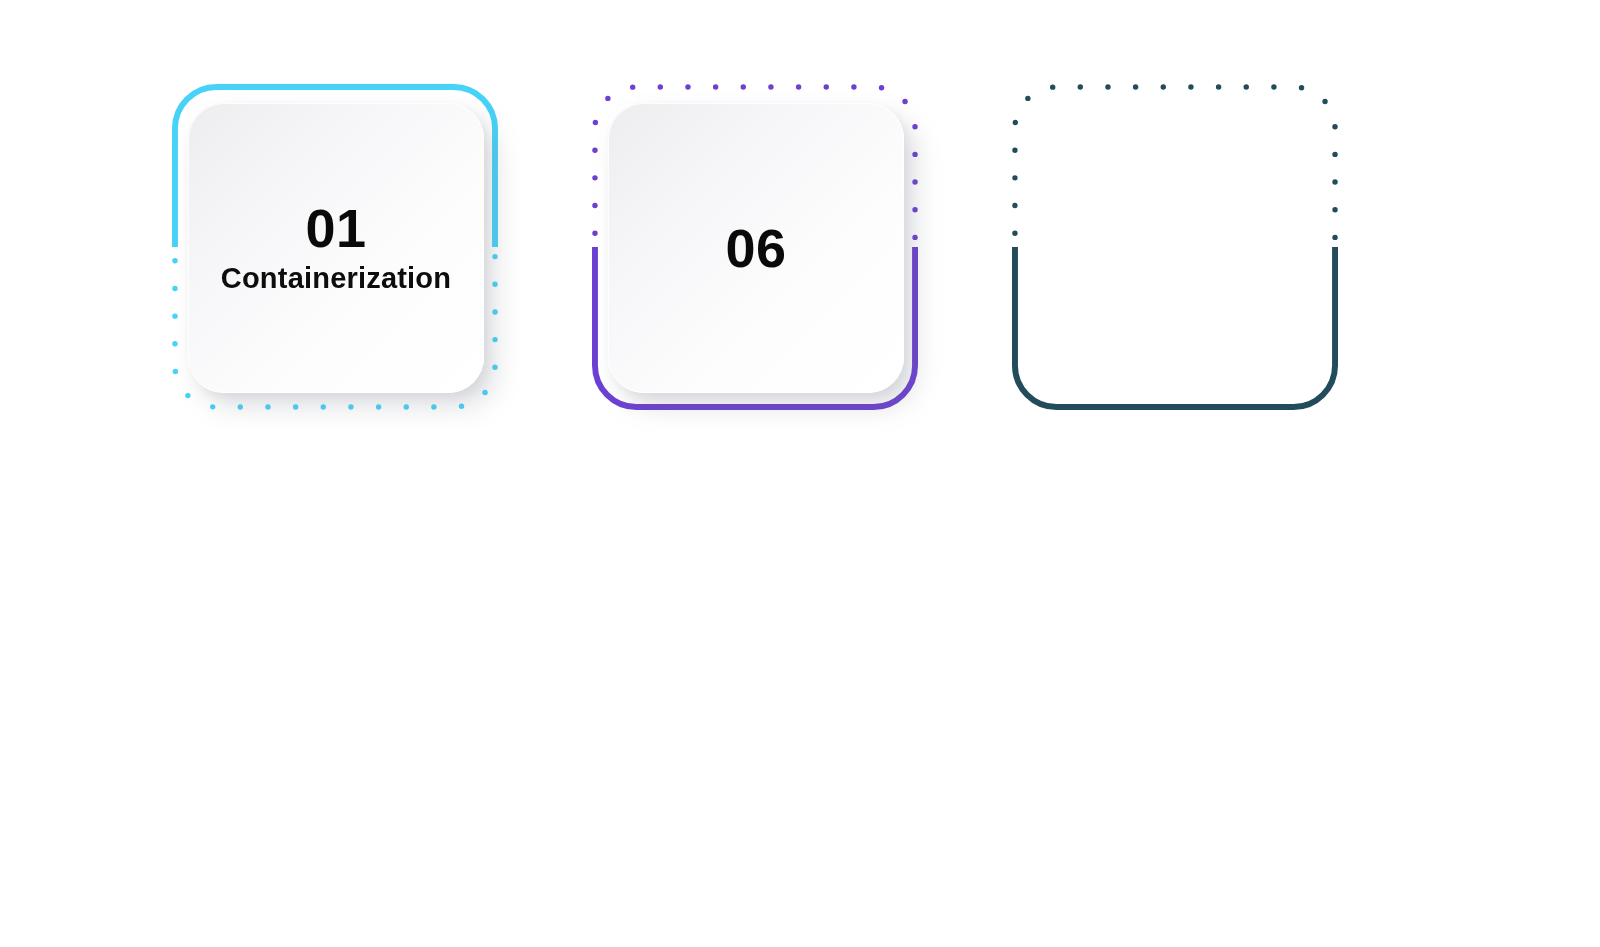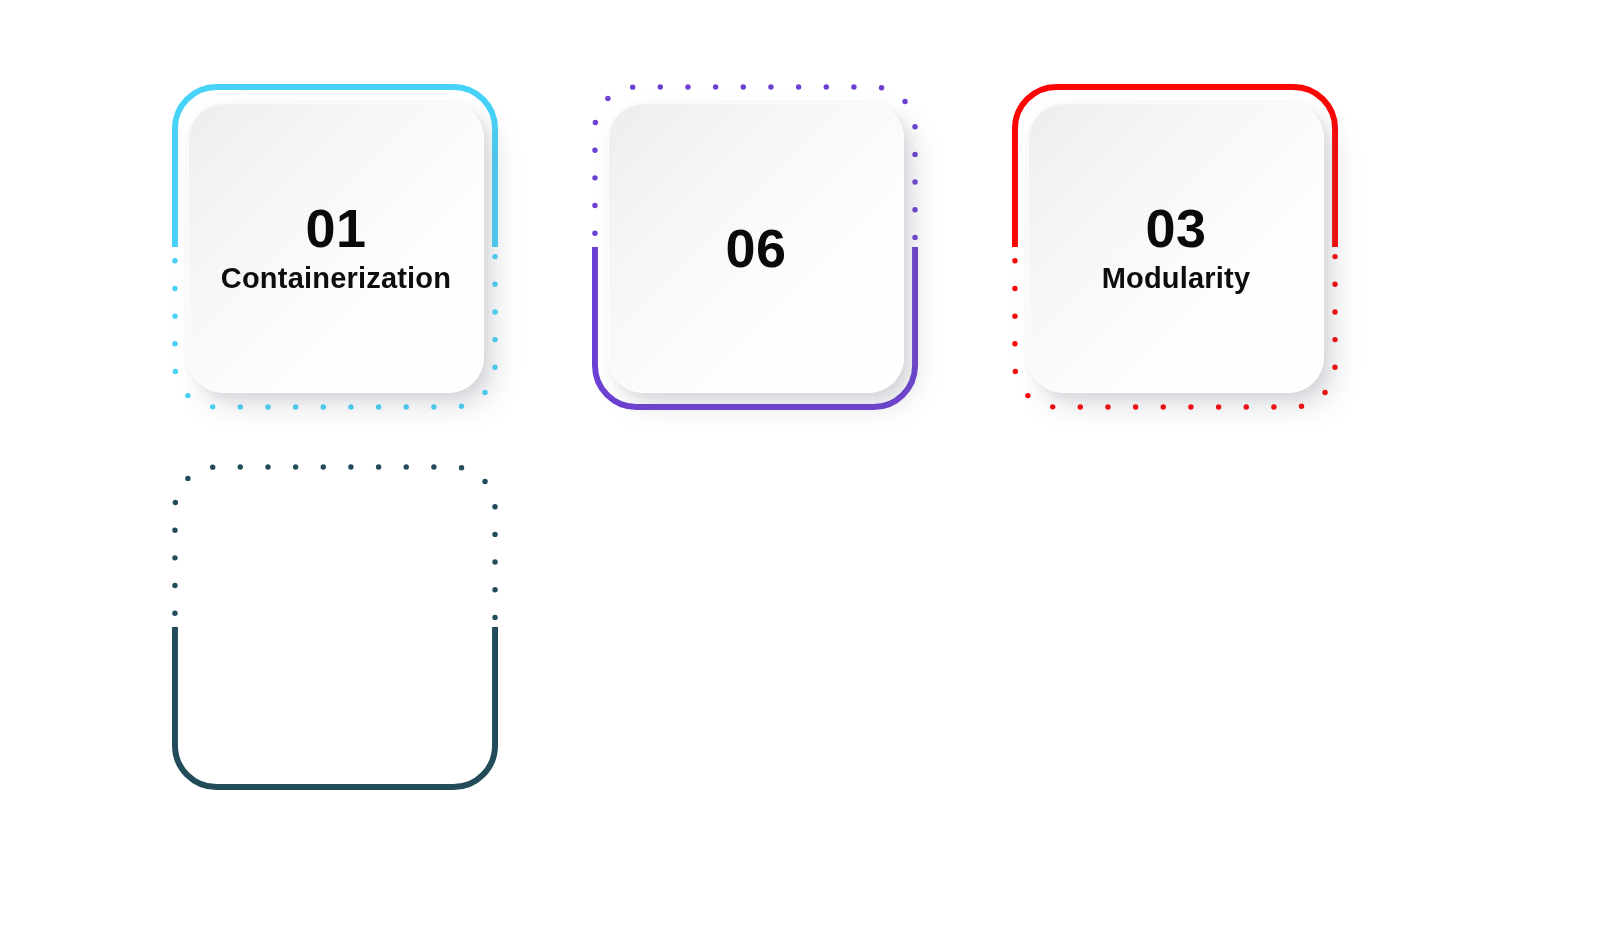--- a/index.html
+++ b/index.html
@@ -114,30 +114,20 @@
     <div class="card solid-bottom" style="--accent: #6c40d2;">
       <svg class="border-svg" viewBox="0 0 330 330" aria-hidden="true">
         <path class="arc-top" d="M 3 165 L 3 45 A 42 42 0 0 1 45 3 L 285 3 A 42 42 0 0 1 327 45 L 327 165"></path>
         <path class="arc-bottom" d="M 3 165 L 3 285 A 42 42 0 0 0 45 327 L 285 327 A 42 42 0 0 0 327 285 L 327 165"></path>
       </svg>
       <div class="inner">
         <div class="num">06</div>
       </div>
     </div>
 
-    <div class="card solid-top" style="--accent: #fb0505;">
-      <svg class="border-svg" viewBox="0 0 330 330" aria-hidden="true">
-        <path class="arc-top" d="M 3 165 L 3 45 A 42 42 0 0 1 45 3 L 285 3 A 42 42 0 0 1 327 45 L 327 165"></path>
-        <path class="arc-bottom" d="M 3 165 L 3 285 A 42 42 0 0 0 45 327 L 285 327 A 42 42 0 0 0 327 285 L 327 165"></path>
-      </svg>
-      <div class="inner">
-        <div class="num">03</div>
-        <div class="title">Modularity</div>
-      </div>
-    </div>
 
 
     <div class="card solid-bottom" style="--accent: #234c5b;">
       <svg class="border-svg" viewBox="0 0 330 330" aria-hidden="true">
         <path class="arc-top" d="M 3 165 L 3 45 A 42 42 0 0 1 45 3 L 285 3 A 42 42 0 0 1 327 45 L 327 165"></path>
         <path class="arc-bottom" d="M 3 165 L 3 285 A 42 42 0 0 0 45 327 L 285 327 A 42 42 0 0 0 327 285 L 327 165"></path>
       </svg>
     </div>
 
 

